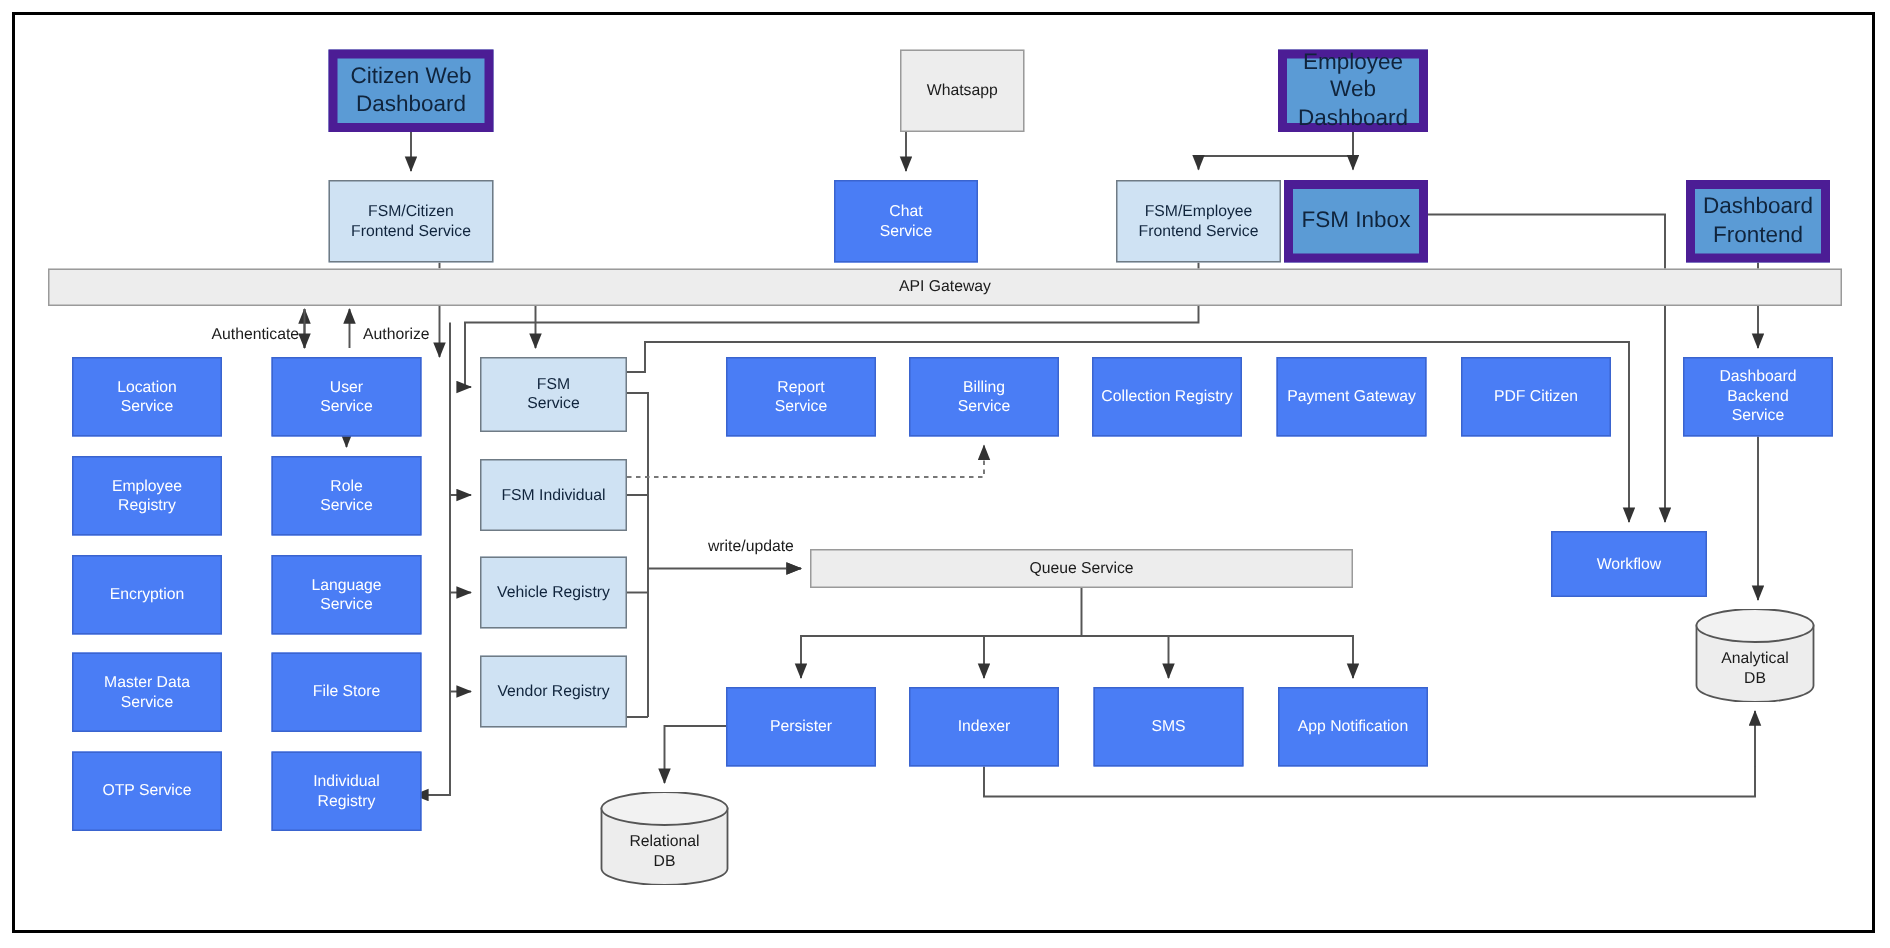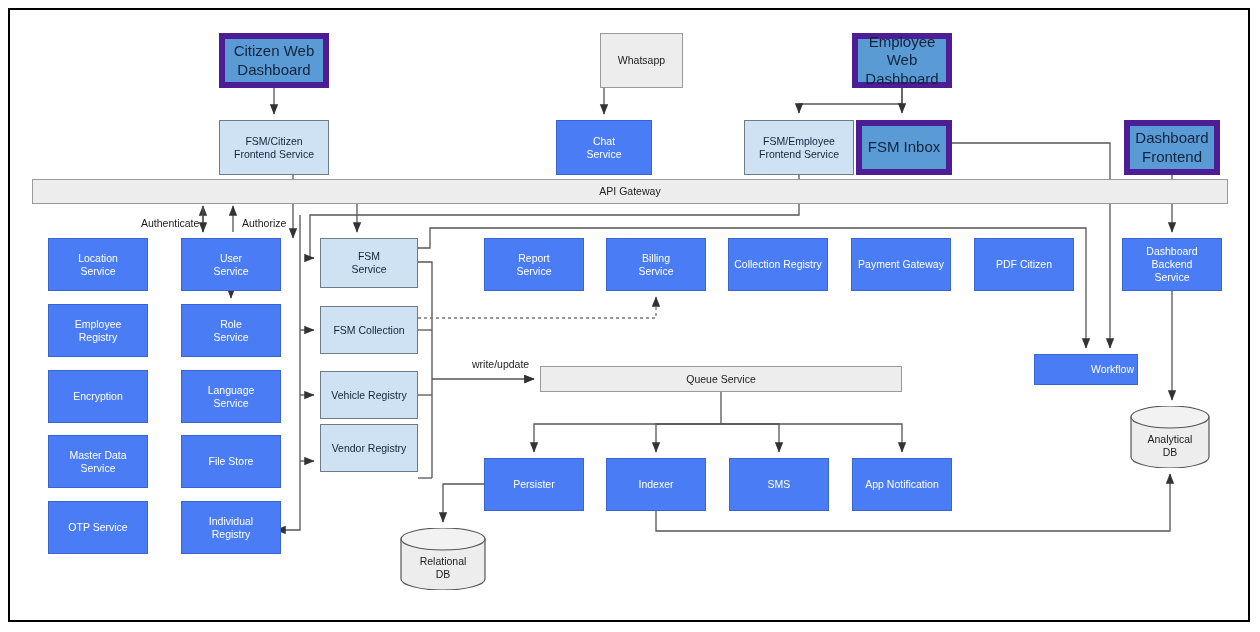--- a/index.html
+++ b/index.html
@@ -200,29 +200,29 @@
         </span>
       </div>
       <div class="node n-front" style="left: 320px; top: 238px; width: 98px; height: 50px;">
         <span>
           <div style="font-style:normal">FSM</div>
           <div style="font-style:normal">Service</div>
         </span>
       </div>
       <div class="node n-front" style="left: 320px; top: 306px; width: 98px; height: 48px;">
         <span>
-          <div style="font-style:normal">FSM Collection</div>
+          <div style="font-style:normal">FSM Individual</div>
         </span>
       </div>
       <div class="node n-front" style="left: 320px; top: 371px; width: 98px; height: 48px;">
         <span>
           <div style="font-style:normal">Vehicle Registry</div>
         </span>
       </div>
-      <div class="node n-front" style="left: 320px; top: 424px; width: 98px; height: 48px;">
+      <div class="node n-front" style="left: 320px; top: 437px; width: 98px; height: 48px;">
         <span>
           <div style="font-style:normal">Vendor Registry</div>
         </span>
       </div>
       <div class="node n-core" style="left: 484px; top: 238px; width: 100px; height: 53px;">
         <span>
           <div style="font-style:normal">Report</div>
           <div style="font-style:normal">Service</div>
         </span>
       </div>
@@ -251,21 +251,21 @@
         <span>
           <div style="font-style:normal">Dashboard Backend</div>
           <div style="font-style:normal">Service</div>
         </span>
       </div>
       <div class="node n-bar" style="left: 540px; top: 366px; width: 362px; height: 26px;">
         <span>
           <div style="font-style:normal">Queue Service</div>
         </span>
       </div>
-      <div class="node n-core" style="left: 1034px; top: 354px; width: 104px; height: 31px; justify-content: flex-end;">
+      <div class="node n-core" style="left: 1034px; top: 354px; width: 104px; height: 44px;">
         <span>
           <div style="font-style:normal">Workflow</div>
         </span>
       </div>
       <div class="node n-core" style="left: 484px; top: 458px; width: 100px; height: 53px;">
         <span>
           <div style="font-style:normal">Persister</div>
         </span>
       </div>
       <div class="node n-core" style="left: 606px; top: 458px; width: 100px; height: 53px; text-align: right;">

